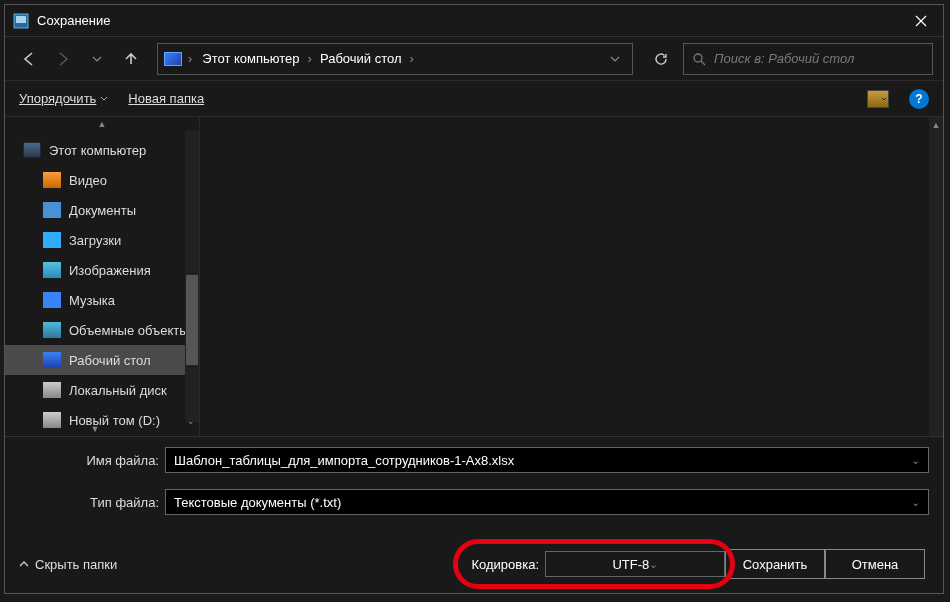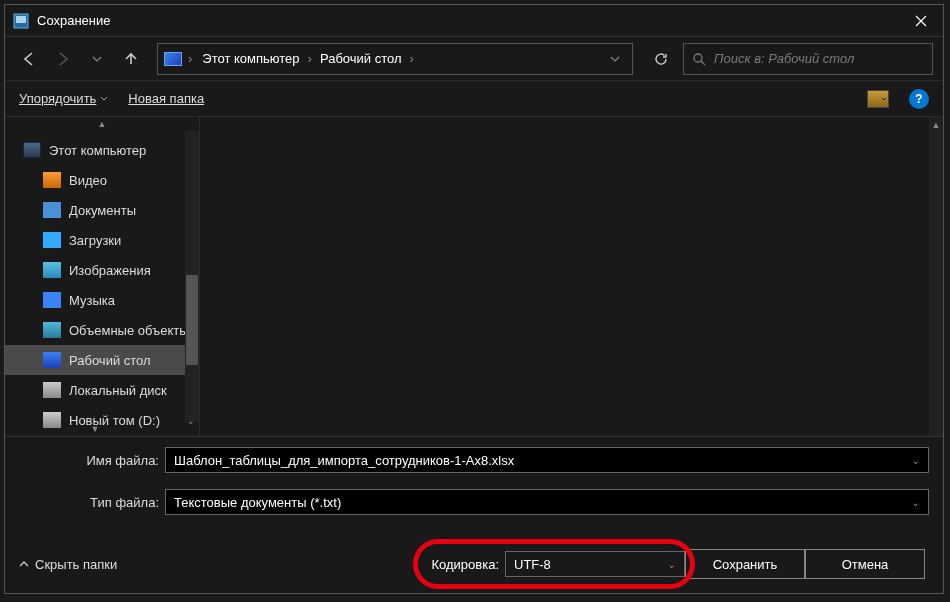--- a/index.html
+++ b/index.html
@@ -43,22 +43,22 @@
 .main-scroll-arrow { color:#888; font-size:9px; }
 .bottom-panel { border-top: 1px solid #333; padding: 10px 14px 4px; }
 .form-row { display: flex; align-items: center; margin-bottom: 16px; gap: 6px; }
 .form-label { width: 140px; text-align: right; color: #ddd; }
 .form-input, .form-select { flex: 1; height: 26px; background: #000000; border: 1px solid #666; color: #fff; padding: 0 8px; font-size: 13px; display: flex; align-items: center; justify-content: space-between; }
 .sel-arrow { color: #888; font-size: 10px; }
 .footer { display: flex; align-items: center; padding: 14px 18px 14px 14px; gap: 0; }
 .hide-folders { display: flex; align-items: center; gap: 6px; cursor: pointer; color: #ddd; }
 .footer-spacer { flex: 1; }
 .encoding-wrap { display: flex; align-items: center; gap: 6px; position: relative; }
-.encoding-select { width: 180px; height: 26px; background: #191919; border: 1px solid #666; padding: 0 8px; color: #fff; display: flex; align-items: center; justify-content: space-between; }
-.btn { width: 120px; height: 30px; background: #191919; border: 1px solid #888; color: #fff; display: flex; align-items: center; justify-content: center; cursor: pointer; }
+.encoding-select { width: 180px; height: 26px; background: #191919; border: 1px solid #666; padding: 0 8px; color: #fff; display: flex; align-items: center; justify-content: center; }
+.btn { width: 100px; height: 30px; background: #191919; border: 1px solid #888; color: #fff; display: flex; align-items: center; justify-content: center; cursor: pointer; }
 .highlight-oval { position: absolute; left: -18px; top: -12px; right: -10px; bottom: -12px; border: 5px solid #e60012; border-radius: 28px; pointer-events: none; }
 .ic-monitor { background: linear-gradient(#4a6a8a,#2a3a4a); border:1px solid #1a2a3a; border-radius:2px; }
 .ic-video { background: linear-gradient(#ff9a3c,#cc6600); }
 .ic-doc { background: #4a90d9; }
 .ic-down { background: #33aaff; }
 .ic-img { background: linear-gradient(#5bc0de,#2a8aba); }
 .ic-music { background: #3b82f6; }
 .ic-3d { background: linear-gradient(#4fb8d8,#2a7a9a); }
 .ic-desk { background: linear-gradient(#3b82f6,#1e40af); }
 .ic-drive { background: linear-gradient(#cccccc,#888888); }

